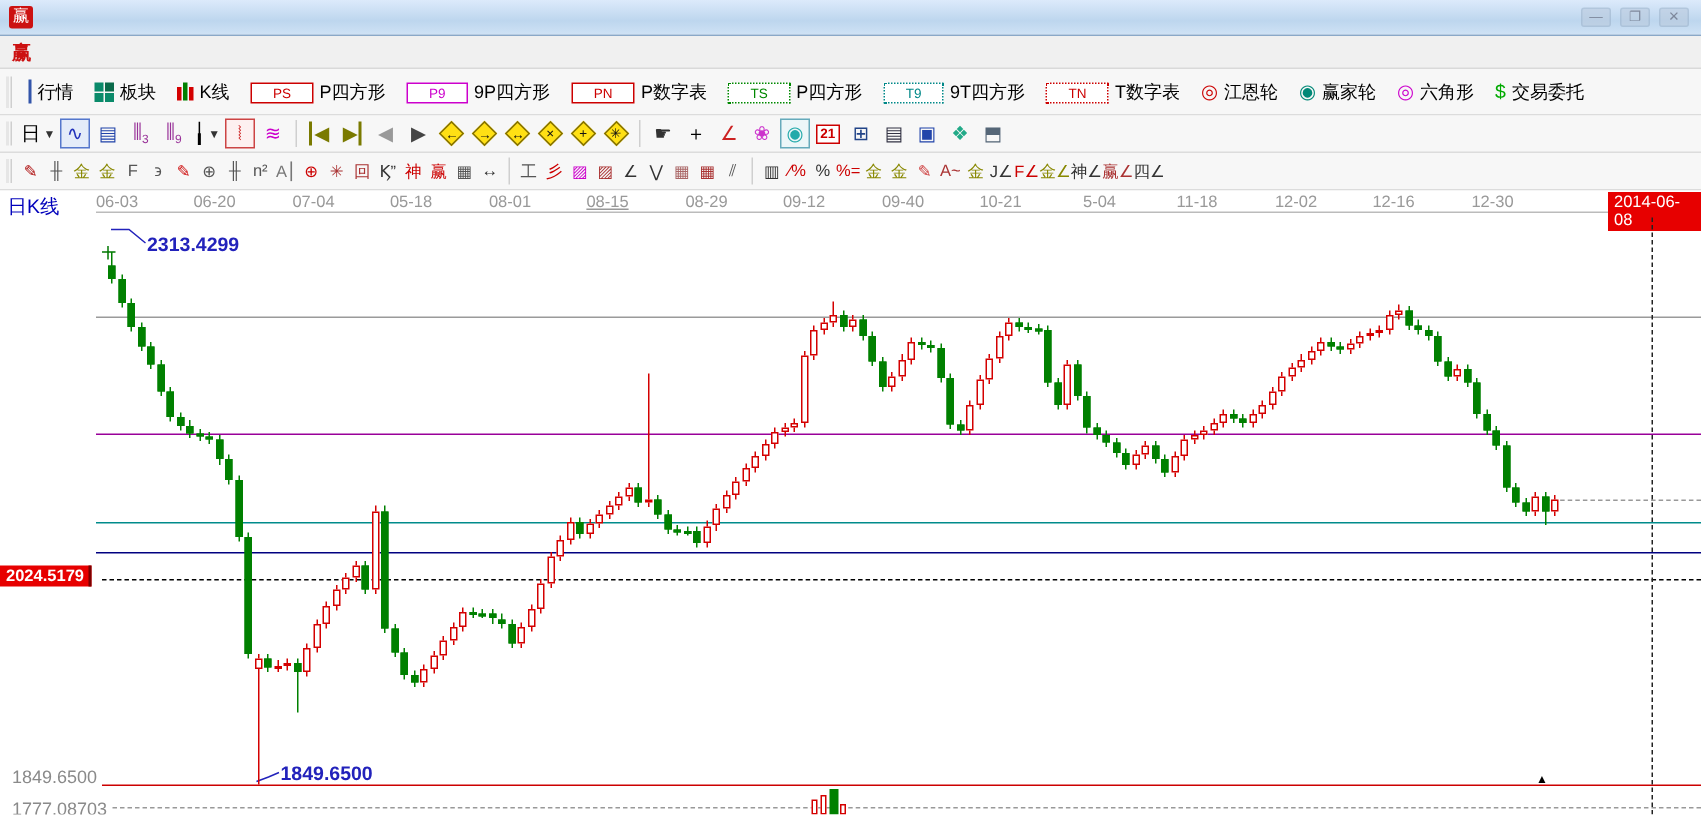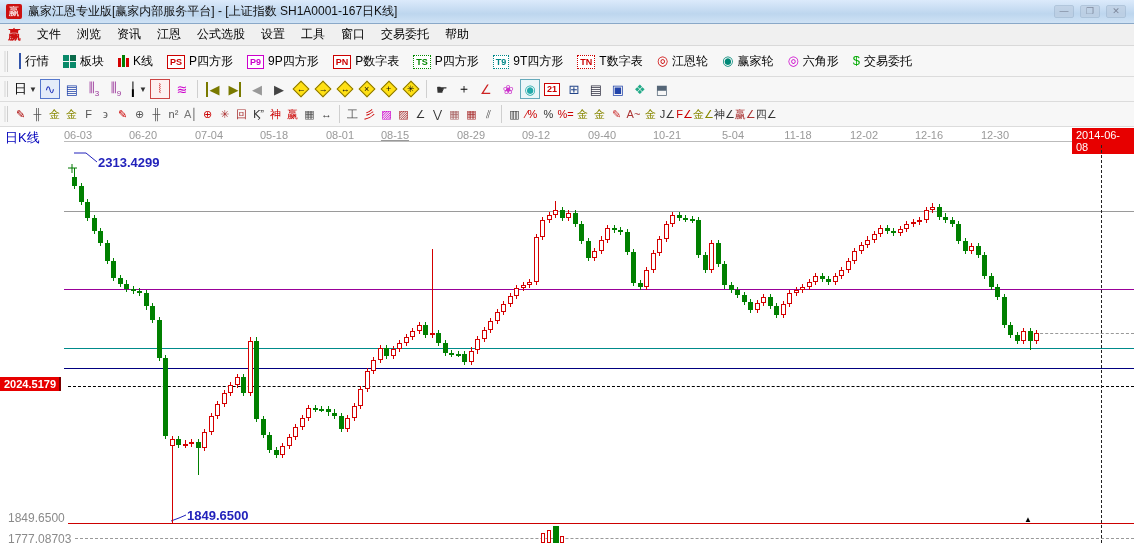--- a/index.html
+++ b/index.html
@@ -25,21 +25,21 @@
 
   
   .tb { position:absolute; left:0; width:1134px; background:#f7f7f7; border-bottom:1px solid #dcdcdc;
     display:flex; align-items:center; }
   .grip { width:4px; height:70%; border-left:2px solid #e6e6e6; border-right:1px solid #cfcfcf; margin:0 4px; flex:none; }
   .tsep { width:1px; height:18px; background:#cfcfcf; margin:0 4px; flex:none; }
   #tb1 { top:46px; height:31px; }
   #tb2 { top:77px; height:25px; }
   #tb3 { top:102px; height:25px; }
   .tb1item { display:flex; align-items:center; gap:4px; padding:3px 7px; font-size:12px; color:#000; cursor:default; }
-  .badgebox { font-size:9px; font-weight:bold; padding:1px 2px; line-height:10px; background:#fff; }
+  .badgebox { font-size:9px; font-weight:normal; padding:1px 14px; line-height:10px; background:#fff; }
   .minigrid { width:14px; height:12px; border:1px solid #3355aa;
     background:linear-gradient(#cfe0f5 3px,#3355aa 3px,#3355aa 4px,#eef3fb 4px),
     repeating-linear-gradient(90deg,#eef3fb 0 3px,#3355aa 3px 4px); }
   .blocks { width:13px; height:13px; display:grid; grid-template-columns:6px 6px; gap:1px; }
   .blocks i { background:#0a8a6a; } .blocks i:nth-child(2){ background:#0a6a4a; }
   .kmini { display:inline-flex; align-items:flex-end; gap:1px; height:14px; }
   .kmini i { width:3px; } .kmini .r { background:#d40000; height:9px; } .kmini .g { background:#008000; height:12px; }
   .glyphicon { font-size:13px; line-height:14px; }
 
   .tbtn { display:flex; align-items:center; justify-content:center; min-width:20px; height:20px;
@@ -71,42 +71,29 @@
     padding:1px 3px 1px 4px; border-right:2px solid #7a0000; }
   .datebox { position:absolute; top:1px; background:#e70000; color:#fff; font-size:11px; padding:1px 4px; }
   #ptr { position:absolute; left:0; top:0; pointer-events:none; }
   .marker { position:absolute; font-size:8px; color:#000; }
 </style>
 </head>
 <body>
 
 <div class="titlebar">
   <span class="logo">赢</span>
-  <span class="title">赢家江恩专业版[赢家内部服务平台] - [上证指数  SH1A0001-167日K线]</span>
   <span class="winbtns" id="winbtns">
       <span>—</span>
       <span>❐</span>
       <span>✕</span>
     </span>
 </div>
 
 <div class="menubar">
   <span class="logo">赢</span>
-  <span id="menu-items" style="display:flex;">
-      <span class="mitem">文件</span>
-      <span class="mitem">浏览</span>
-      <span class="mitem">资讯</span>
-      <span class="mitem">江恩</span>
-      <span class="mitem">公式选股</span>
-      <span class="mitem">设置</span>
-      <span class="mitem">工具</span>
-      <span class="mitem">窗口</span>
-      <span class="mitem">交易委托</span>
-      <span class="mitem">帮助</span>
-    </span>
 </div>
 
 <div class="tb" id="tb1">
     <span class="grip"></span>
     <div class="tb1item">
       <span><span class="minigrid"></span></span>
       <span>行情</span>
     </div>
     <div class="tb1item">
       <span>
@@ -415,21 +402,21 @@
   <svg id="ptr" width="1134" height="416">
     <polyline points="74,26 86,26 97,35" fill="none" stroke="#2222bb" stroke-width="1"></polyline>
     <path d="M68,41 h9 M72,37 v9" stroke="#007700" stroke-width="1"></path>
     <polyline points="171,394 179,391 186,388" fill="none" stroke="#2222bb" stroke-width="1"></polyline>
   </svg>
 <div class="xlabel" style="left: 78px;">06-03</div>
     <div class="xlabel" style="left: 143px;">06-20</div>
     <div class="xlabel" style="left: 209px;">07-04</div>
     <div class="xlabel" style="left: 274px;">05-18</div>
     <div class="xlabel" style="left: 340px;">08-01</div>
-    <div class="xlabel" style="left: 395px; text-decoration: underline;">08-15</div>
+    <div class="xlabel" style="left: 405px; text-decoration: underline;">08-15</div>
     <div class="xlabel" style="left: 471px;">08-29</div>
     <div class="xlabel" style="left: 536px;">09-12</div>
     <div class="xlabel" style="left: 602px;">09-40</div>
     <div class="xlabel" style="left: 667px;">10-21</div>
     <div class="xlabel" style="left: 733px;">5-04</div>
     <div class="xlabel" style="left: 798px;">11-18</div>
     <div class="xlabel" style="left: 864px;">12-02</div>
     <div class="xlabel" style="left: 929px;">12-16</div>
     <div class="xlabel" style="left: 995px;">12-30</div>
     <div class="datebox" style="left: 1072px;">2014-06-08</div>

